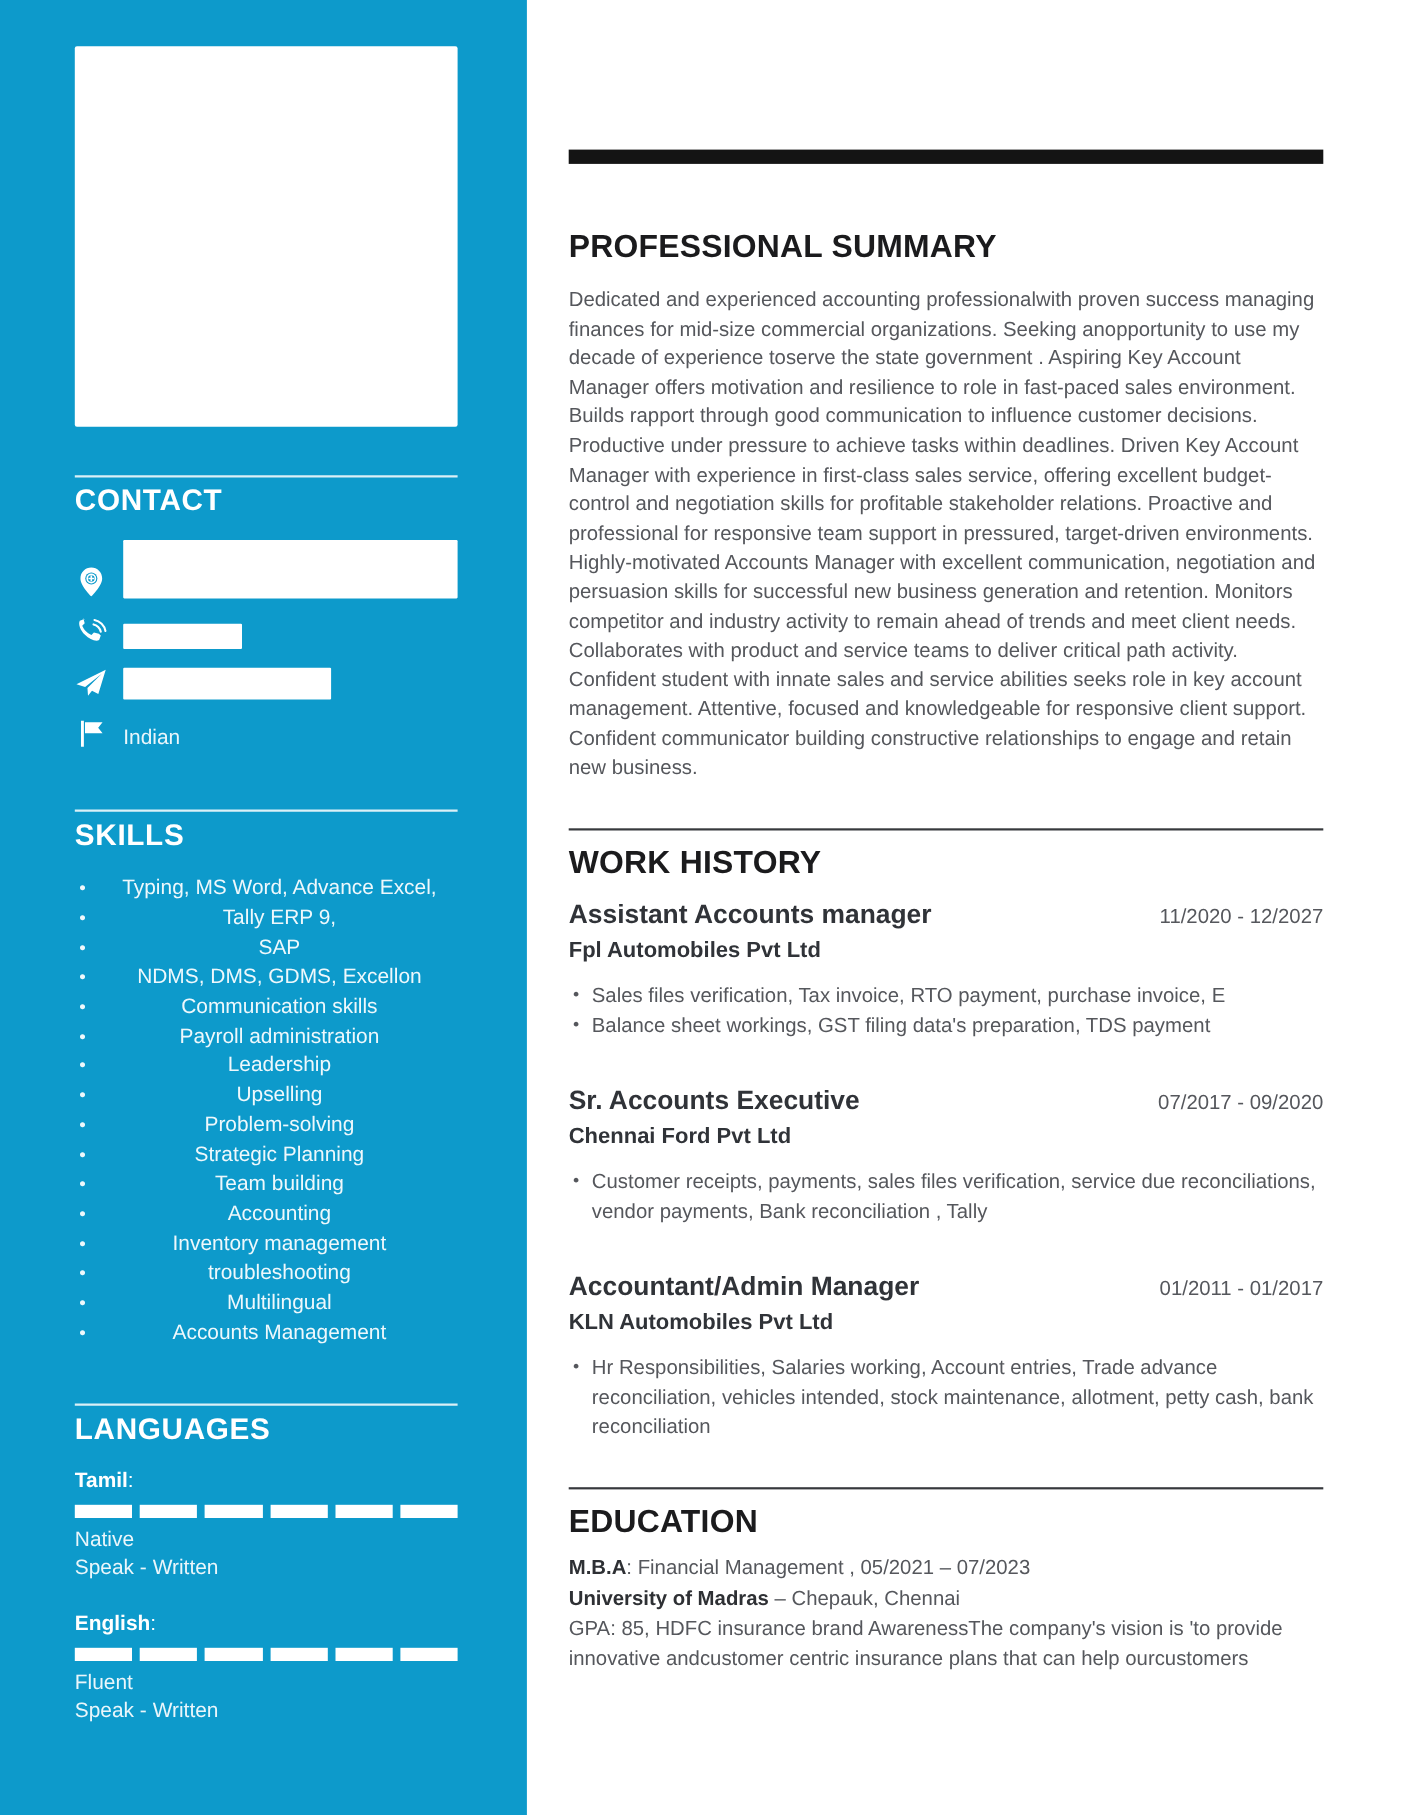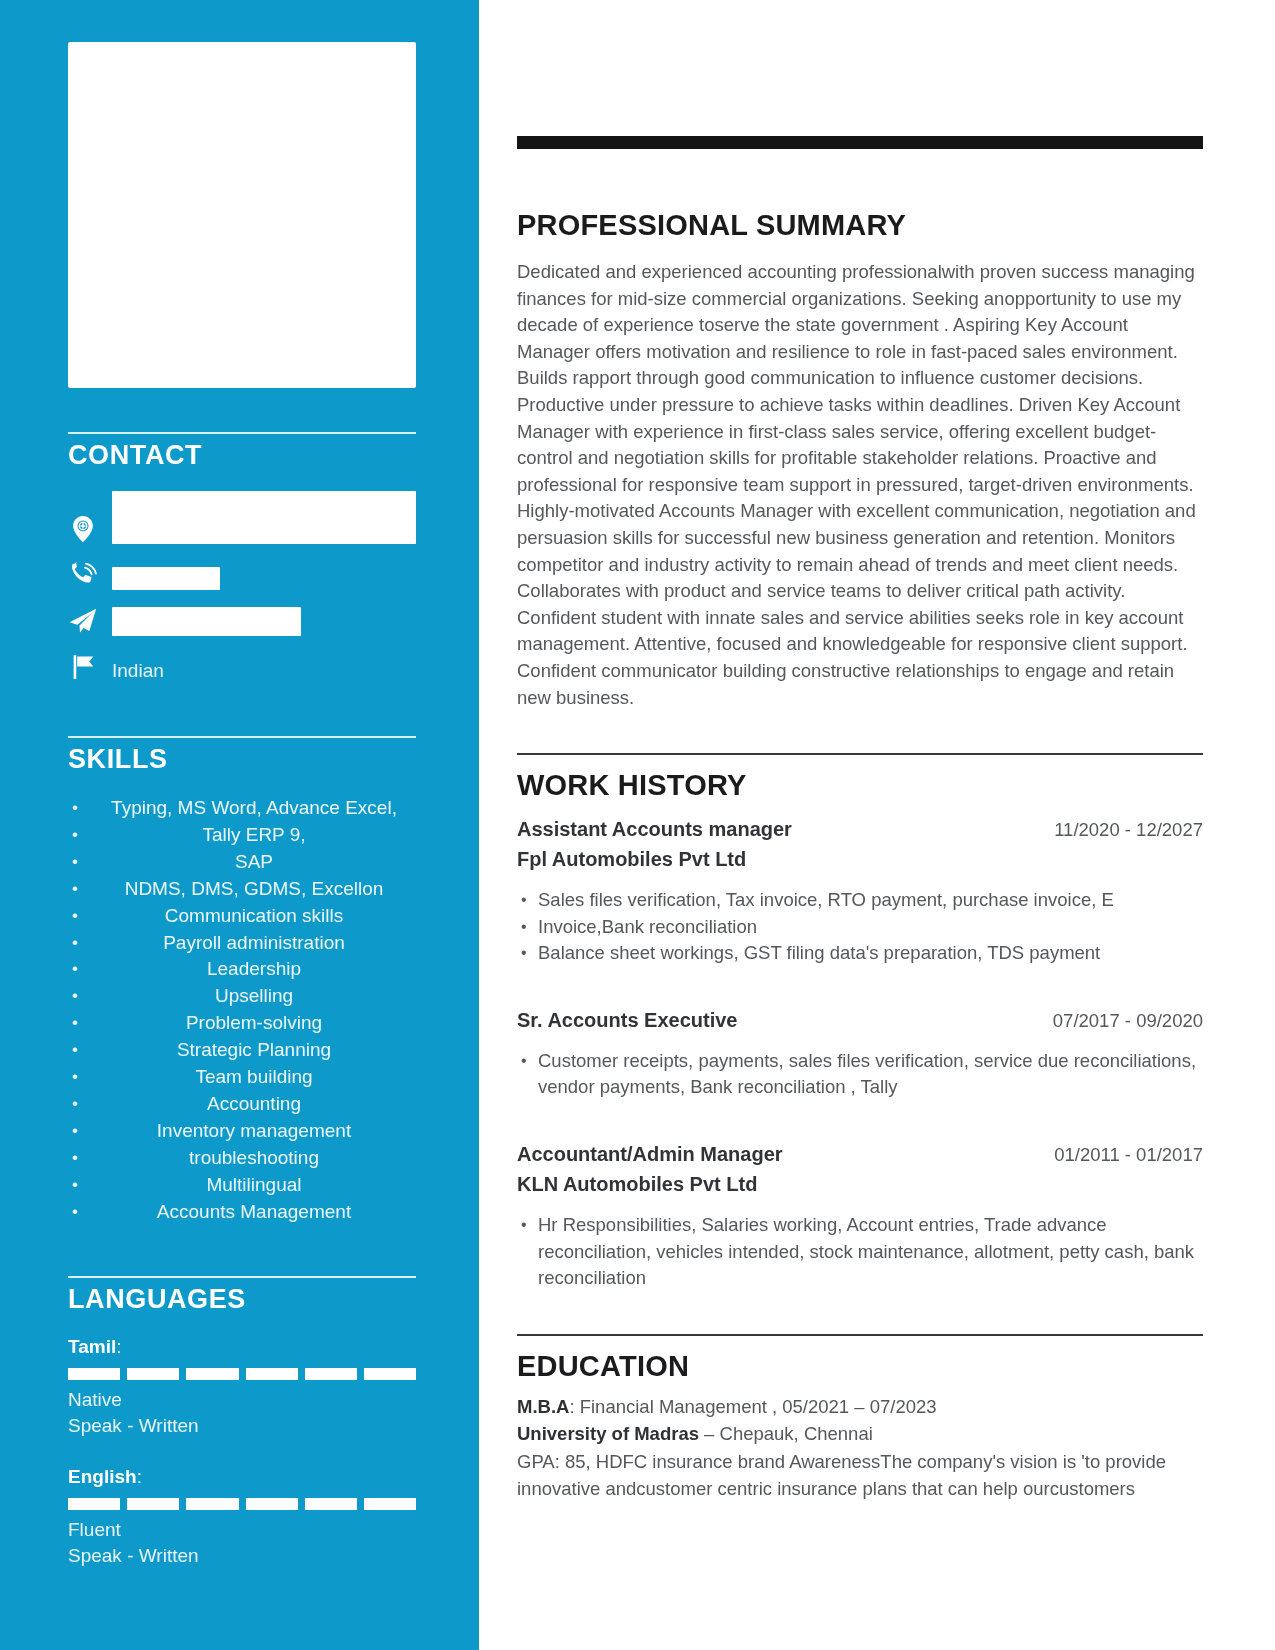--- a/index.html
+++ b/index.html
@@ -35,21 +35,21 @@
 
   
   .main{flex:1;box-sizing:border-box;padding:136px 72px 0 38px;}
   .topbar{height:13px;background:#141414;margin-bottom:60px;}
   .m-h{font-size:29px;font-weight:700;color:#1b1b1d;letter-spacing:.2px;margin:0 0 17px 0;}
   .summary{font-size:18.5px;line-height:26.6px;color:#55575c;margin:0;}
   .m-rule{border:none;border-top:2px solid #37393d;margin:42px 0 14px 0;}
   .job{margin-bottom:42px;}
   .job:last-child{margin-bottom:0;}
   .job-head{display:flex;justify-content:space-between;align-items:baseline;margin-top:16px;}
-  .job-title{font-size:20px;font-weight:700;color:#303338;}
+  .job-title{font-size:24px;font-weight:700;color:#303338;}
   .job-dates{font-size:18.5px;color:#55575c;white-space:nowrap;}
   .job-company{font-size:20px;font-weight:700;color:#303338;margin-top:7px;}
   .job-bullets{list-style:none;margin:16px 0 0 0;padding:0;font-size:18.5px;line-height:26.6px;color:#55575c;}
   .job-bullets li{position:relative;padding-left:21px;}
   .job-bullets li::before{content:"•";position:absolute;left:4px;top:0;font-size:16px;color:#55575c;}
   .edu-line{font-size:18.5px;line-height:27.5px;color:#55575c;margin:0;}
   .edu-line b{font-weight:700;color:#2e3034;}
 </style>
 </head>
 <body>
@@ -177,29 +177,29 @@
       <h2 class="m-h" style="margin-bottom:0;">WORK HISTORY</h2>
       <div>
           <article class="job">
             <div class="job-head">
               <span class="job-title">Assistant Accounts manager</span>
               <span class="job-dates">11/2020 - 12/2027</span>
             </div>
             <div class="job-company">Fpl Automobiles Pvt Ltd</div>
             <ul class="job-bullets">
               <li>Sales files verification, Tax invoice, RTO payment, purchase invoice, E</li>
-              <li>Invoice,Bank reconciliation</li>
               <li>Balance sheet workings, GST filing data's preparation, TDS payment</li>
             </ul>
           </article>
           <article class="job">
             <div class="job-head">
               <span class="job-title">Sr. Accounts Executive</span>
               <span class="job-dates">07/2017 - 09/2020</span>
             </div>
+            <div class="job-company">Chennai Ford Pvt Ltd</div>
             <ul class="job-bullets">
               <li>Customer receipts, payments, sales files verification, service due reconciliations, vendor payments, Bank reconciliation , Tally</li>
             </ul>
           </article>
           <article class="job">
             <div class="job-head">
               <span class="job-title">Accountant/Admin Manager</span>
               <span class="job-dates">01/2011 - 01/2017</span>
             </div>
             <div class="job-company">KLN Automobiles Pvt Ltd</div>

